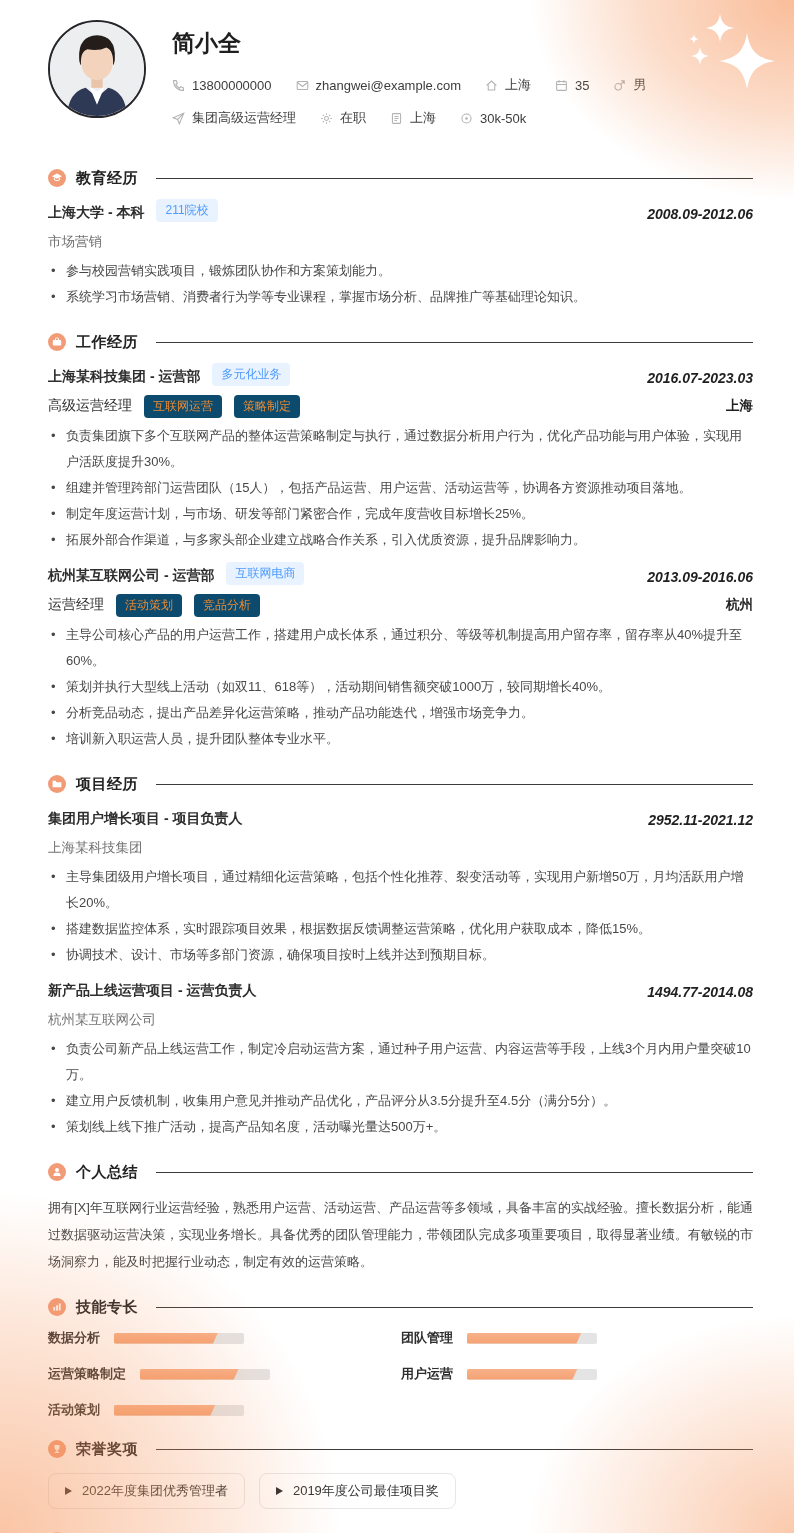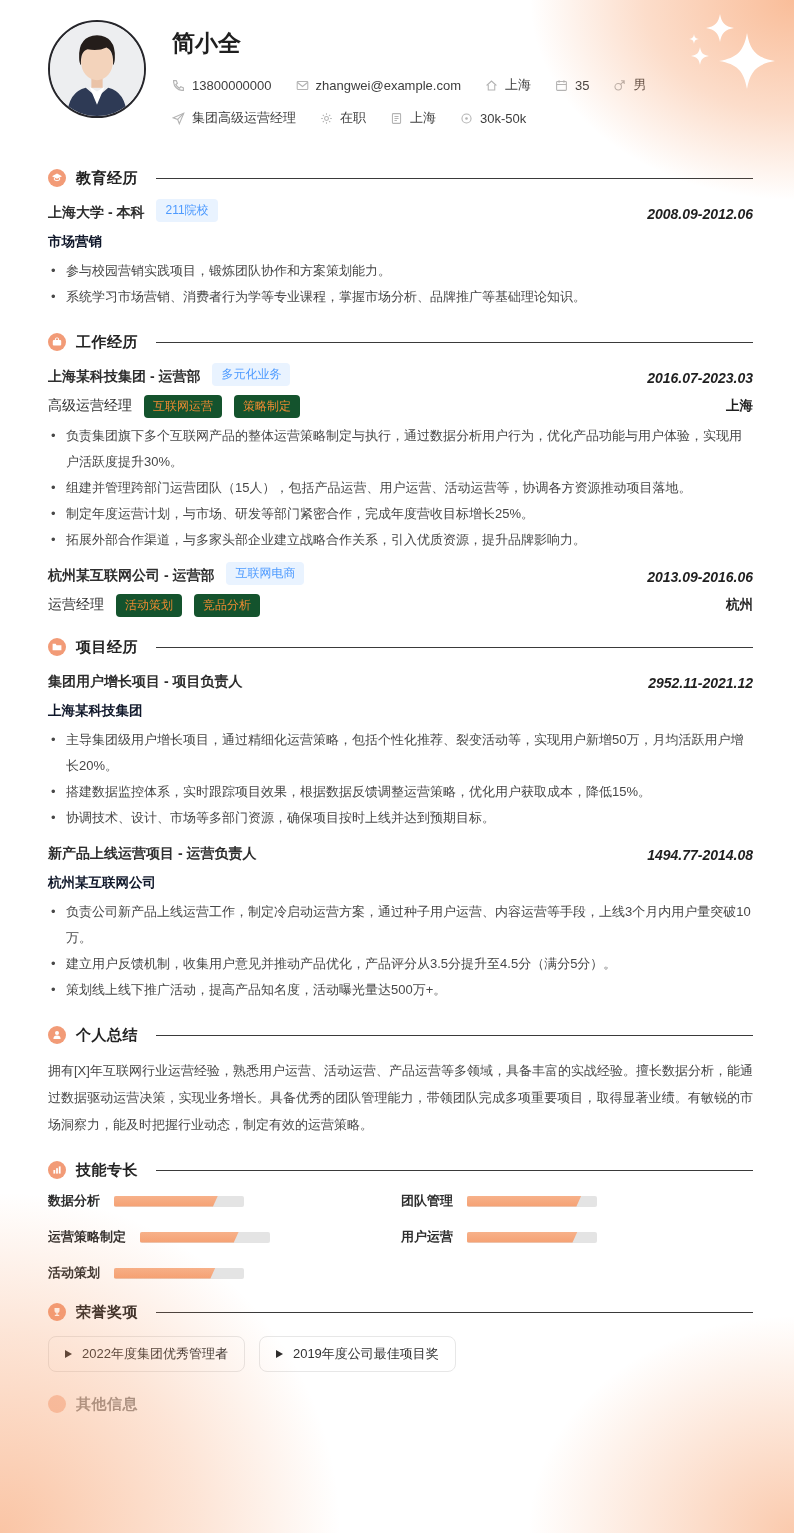--- a/index.html
+++ b/index.html
@@ -37,26 +37,26 @@
   .sec-icon{width:18px;height:18px;border-radius:50%;background:#F29B77;flex:none;
     display:flex;align-items:center;justify-content:center;}
   .sec-title{font-size:15px;font-weight:bold;color:#222;letter-spacing:.5px;white-space:nowrap;}
   .sec-line{flex:1;height:1px;background:#3a3a3a;margin-left:8px;}
 
   .entry{margin-top:14px;}
   .entry + .entry{margin-top:12px;}
   .e-head{display:flex;align-items:flex-end;gap:12px;height:20px;}
   .e-title{font-size:14px;font-weight:bold;color:#2e2e2e;white-space:nowrap;}
   .badge-blue{background:#E9F3FF;color:#4D9AFF;font-size:12px;padding:3px 9px;border-radius:4px;white-space:nowrap;}
-  .tag-orange{background:#14532d;color:#ED8A31;font-size:12px;padding:3px 9px;border-radius:4px;white-space:nowrap;}
+  .tag-orange{background:#0c4a6e;color:#ED8A31;font-size:12px;padding:3px 9px;border-radius:4px;white-space:nowrap;}
   .e-date{margin-left:auto;font-size:14px;font-weight:bold;color:#1f1f1f;white-space:nowrap;font-style:italic;}
   .role-row{display:flex;align-items:center;gap:12px;margin-top:10px;height:20px;}
   .role{font-size:14px;font-weight:normal;color:#2e2e2e;white-space:nowrap;}
   .loc{margin-left:auto;font-size:13.5px;font-weight:bold;color:#1f1f1f;white-space:nowrap;}
-  .sub-bold{font-size:13.5px;font-weight:bold;color:#0f172a;margin-top:11px;}
+  .sub-bold{font-size:13.5px;font-weight:normal;color:#737373;margin-top:11px;}
 
   ul.bullets{margin:7px 0 0;padding:0;list-style:none;}
   ul.bullets li{position:relative;padding-left:18px;font-size:13px;color:#474747;line-height:26px;}
   ul.bullets li::before{content:"•";position:absolute;left:3px;top:0;color:#474747;}
 
   .summary-text{font-size:13px;color:#474747;line-height:27px;margin-top:12px;text-align:justify;}
 
   
   .skills-grid{display:grid;grid-template-columns:1fr 1fr;column-gap:46px;row-gap:22px;margin-top:14px;max-width:660px;}
   .skill{display:flex;align-items:center;gap:14px;height:14px;}
@@ -245,20 +245,26 @@
           <span class="e-title">杭州某互联网公司 - 运营部</span>
           <span class="badge-blue">互联网电商</span>
           <span class="e-date">2013.09-2016.06</span>
         </div>
         <div class="role-row">
           <span class="role">运营经理</span>
           <span class="tag-orange">活动策划</span>
           <span class="tag-orange">竞品分析</span>
           <span class="loc">杭州</span>
         </div>
+        <ul class="bullets">
+          <li>主导公司核心产品的用户运营工作，搭建用户成长体系，通过积分、等级等机制提高用户留存率，留存率从40%提升至60%。</li>
+          <li>策划并执行大型线上活动（如双11、618等），活动期间销售额突破1000万，较同期增长40%。</li>
+          <li>分析竞品动态，提出产品差异化运营策略，推动产品功能迭代，增强市场竞争力。</li>
+          <li>培训新入职运营人员，提升团队整体专业水平。</li>
+        </ul>
       </div>
     </div>
 
     <div class="section">
       <div class="sec-head">
         <span class="sec-icon">
           <svg width="12" height="12" viewBox="0 0 12 12">
               <path d="M1.6 2.8h3l1 1.4h4.8v5H1.6Z" fill="#fff"></path>
             </svg>
         </span>

